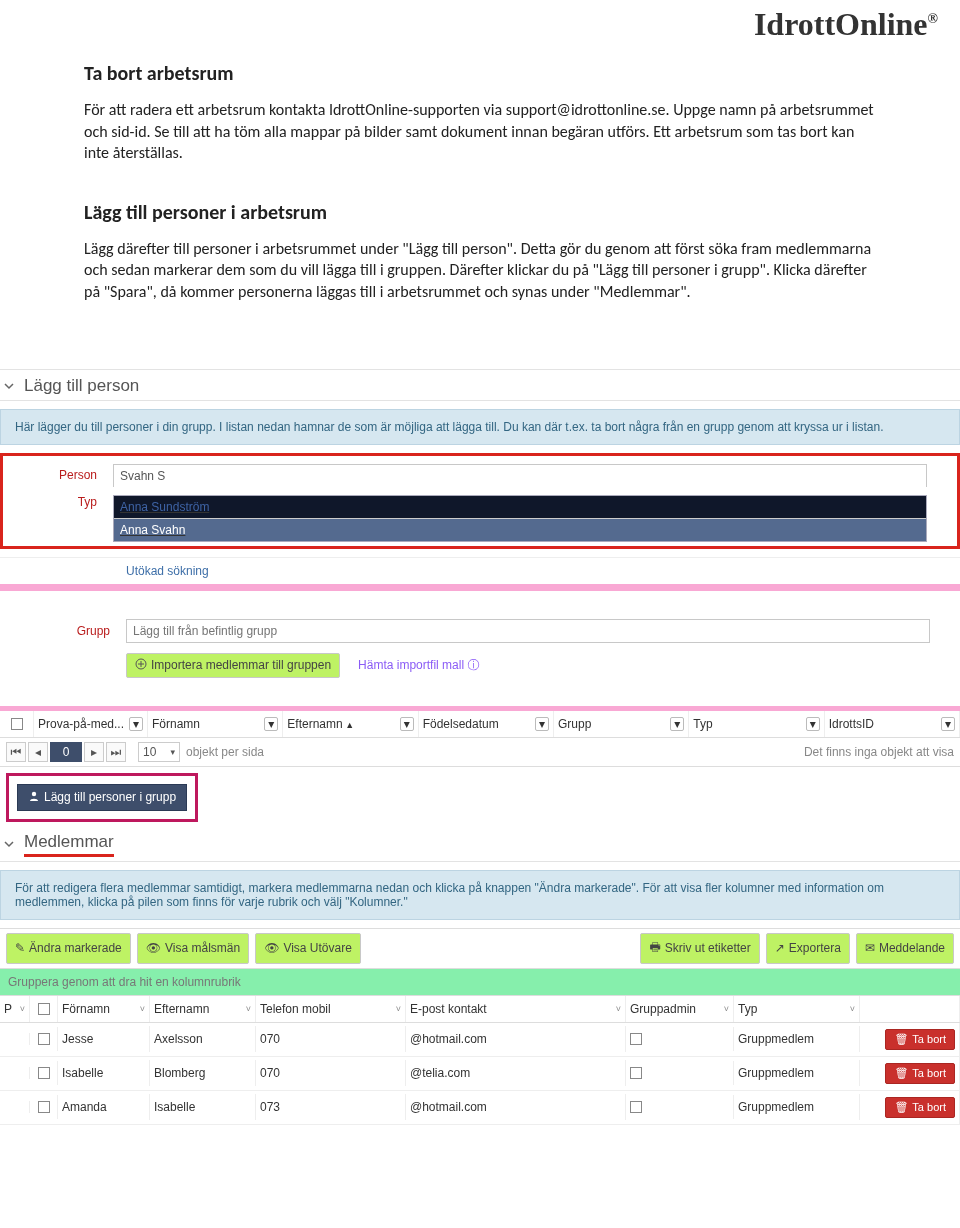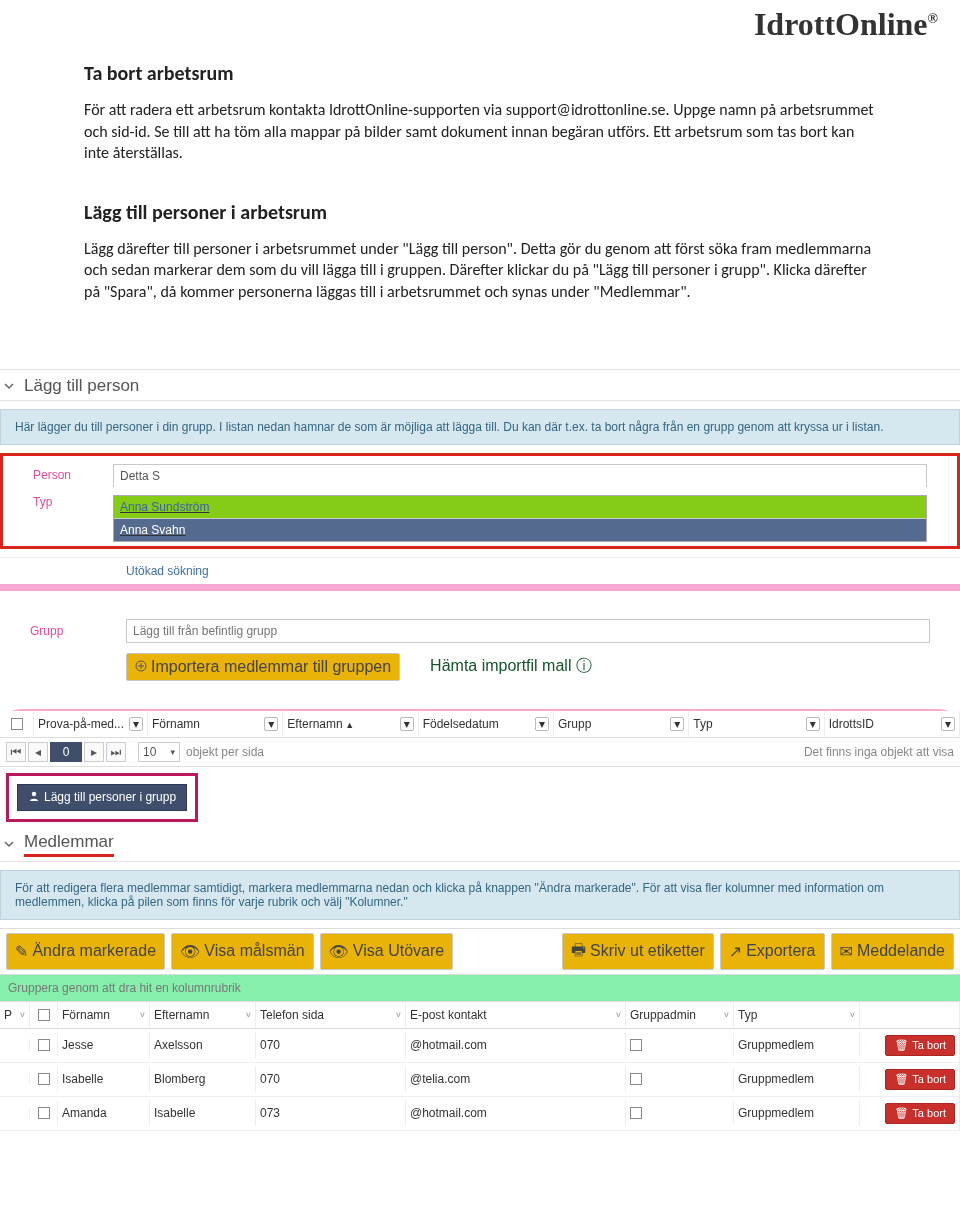--- a/index.html
+++ b/index.html
@@ -15,38 +15,38 @@
   .ui { font-family: Arial, Helvetica, sans-serif; font-size: 12px; color: #555; }
   .section-header { padding: 6px 4px 4px 4px; border-top: 1px solid #e3e3e3; border-bottom: 1px solid #e3e3e3; display: flex; align-items: center; gap: 10px; }
   .section-header .title { font-size: 17px; color: #555; }
   .chev { width: 10px; height: 10px; display: inline-flex; align-items: center; justify-content: center; }
   .chev svg { width: 10px; height: 10px; }
   .red-underline { border-bottom: 3px solid #d9241c; padding-bottom: 2px; display: inline-block; }
   .info-banner { background: #d6e7f0; border: 1px solid #bcd4e2; padding: 10px 14px; margin: 8px 0; color: #336682; font-size: 12px; }
   .red-frame { border: 3px solid #d9241c; background: #fff; padding: 4px 0 0 0; margin: 2px 0 8px 0; }
 
   .form-row { display: flex; align-items: center; padding: 4px 30px; }
-  .form-label { width: 80px; text-align: left; padding-right: 16px; color: #ec4899; font-size: 12px; }
+  .form-label { width: 80px; text-align: right; padding-right: 16px; color: #b91c1c; font-size: 12px; }
   .text-input { flex: 1; border: 1px solid #c8c8c8; border-bottom: 1px solid #c8c8c8; padding: 4px 6px; font-size: 12px; color: #444; background: #fff; }
   .autocomplete { flex: 1; }
   .autocomplete .input-like { border: 1px solid #c8c8c8; border-bottom: none; padding: 4px 6px; background: #fff; }
   .ac-list { border: 1px solid #aab; }
   .ac-item { padding: 4px 6px; font-size: 12px; }
-  .ac-item.plain { background: #84cc16; color: #3e63a5; border-bottom: 1px solid #ccc; }
+  .ac-item.plain { background: #0f172a; color: #3e63a5; border-bottom: 1px solid #ccc; }
   .ac-item.sel { background: #546a8f; color: #fff; }
   .ulined { text-decoration: underline; text-decoration-color: #333; }
 
   .link { color: #3e6fa8; cursor: pointer; }
   .sub-row { padding: 6px 0 6px 126px; border-top: 1px solid #eee; border-bottom: 7px solid #f9a8d4; }
   .grupp-row { display: flex; align-items: center; padding: 4px 30px; margin-top: 24px; }
-  .btn-grey { background: #eab308; border: 1px solid #c8c8c8; padding: 4px 8px; font-size: 16px; color: #444; cursor: pointer; display: inline-flex; align-items: center; gap: 4px; border-radius: 2px; }
-  .btn-link-text { color: #14532d; font-size: 16px; margin-left: 30px; cursor: pointer; }
+  .btn-grey { background: #bef264; border: 1px solid #c8c8c8; padding: 4px 8px; font-size: 12px; color: #444; cursor: pointer; display: inline-flex; align-items: center; gap: 4px; border-radius: 2px; }
+  .btn-link-text { color: #8b5cf6; font-size: 12px; margin-left: 18px; cursor: pointer; }
   .row-below-grupp { padding: 6px 0 28px 126px; display: flex; align-items: center; }
 
-  .grid { border-top: 2px solid #f9a8d4; border-radius: 21px; }
+  .grid { border-top: 5px solid #f9a8d4; }
   .grid-headers { display: flex; border-bottom: 1px solid #ddd; background: #fff; }
   .gh { padding: 6px 4px; font-size: 12px; color: #333; display: flex; align-items: center; justify-content: space-between; border-right: 1px solid #eee; }
   .gh .label { white-space: nowrap; overflow: hidden; text-overflow: ellipsis; }
   .dd-caret { width: 14px; height: 14px; border: 1px solid #bbb; display: inline-flex; align-items: center; justify-content: center; border-radius: 2px; margin-left: 4px; }
   .gh-check { width: 34px; justify-content: center; }
   .gh1 { width: 114px; }
   .ghflex { flex: 1; }
   .pager { display: flex; align-items: center; border-bottom: 1px solid #ddd; padding: 4px 6px; }
   .pager .pg-btn { width: 20px; height: 20px; display: inline-flex; align-items: center; justify-content: center; border: 1px solid #ccc; background: #fafafa; margin-right: 2px; cursor: pointer; }
   .pager .pg-cur { background: #3e4e6b; color: #fff; width: 32px; height: 20px; display: inline-flex; align-items: center; justify-content: center; margin-right: 2px; }
@@ -105,21 +105,21 @@
       </span>
     <span class="title">Lägg till person</span>
   </div>
 
   <div class="info-banner">Här lägger du till personer i din grupp. I listan nedan hamnar de som är möjliga att lägga till. Du kan där t.ex. ta bort några från en grupp genom att kryssa ur i listan.</div>
 
   <div class="red-frame">
     <div class="form-row">
       <div class="form-label">Person</div>
       <div class="autocomplete">
-        <div class="input-like">Detta S</div>
+        <div class="input-like">Svahn S</div>
       </div>
     </div>
     <div class="form-row" style="align-items:flex-start;">
       <div class="form-label">Typ</div>
       <div class="autocomplete">
         <div class="ac-list">
           <div class="ac-item plain"><span class="ulined">Anna Sundström</span></div>
           <div class="ac-item sel"><span class="ulined">Anna Svahn</span></div>
         </div>
       </div>
@@ -262,21 +262,21 @@
       </div>
     <div class="mh wF">
         <span>Förnamn</span>
         <span class="caret-s">˅</span>
       </div>
     <div class="mh wE">
         <span>Efternamn</span>
         <span class="caret-s">˅</span>
       </div>
     <div class="mh wT">
-        <span>Telefon sida</span>
+        <span>Telefon mobil</span>
         <span class="caret-s">˅</span>
       </div>
     <div class="mh wM">
         <span>E-post kontakt</span>
         <span class="caret-s">˅</span>
       </div>
     <div class="mh wG">
         <span>Gruppadmin</span>
         <span class="caret-s">˅</span>
       </div>

